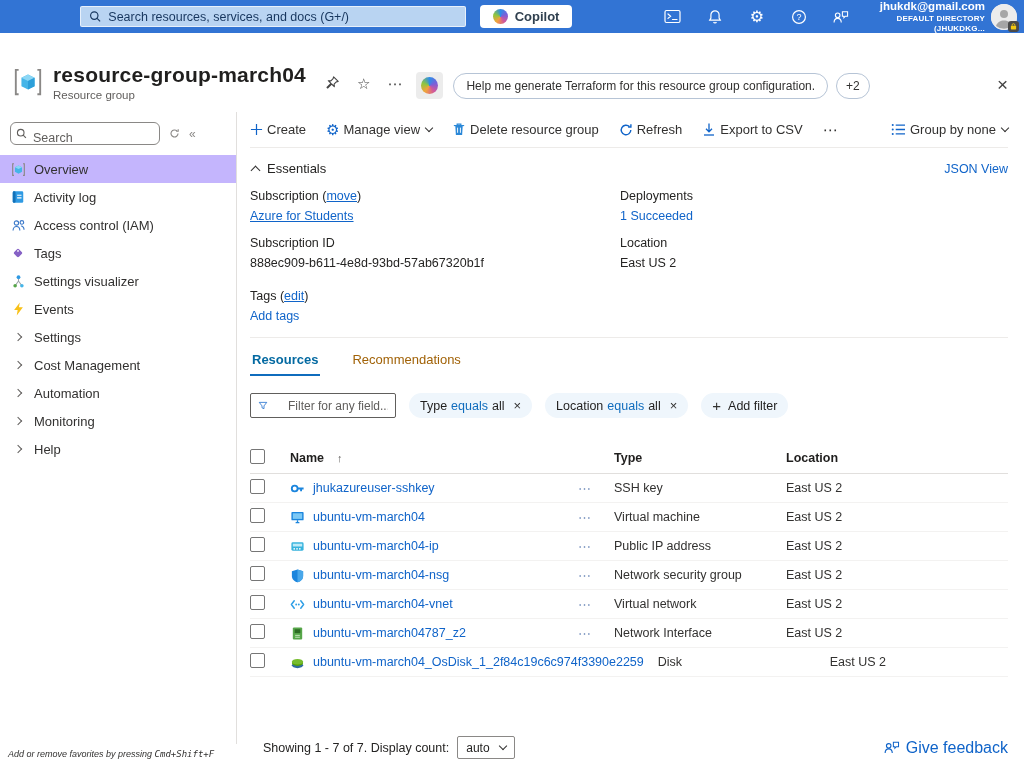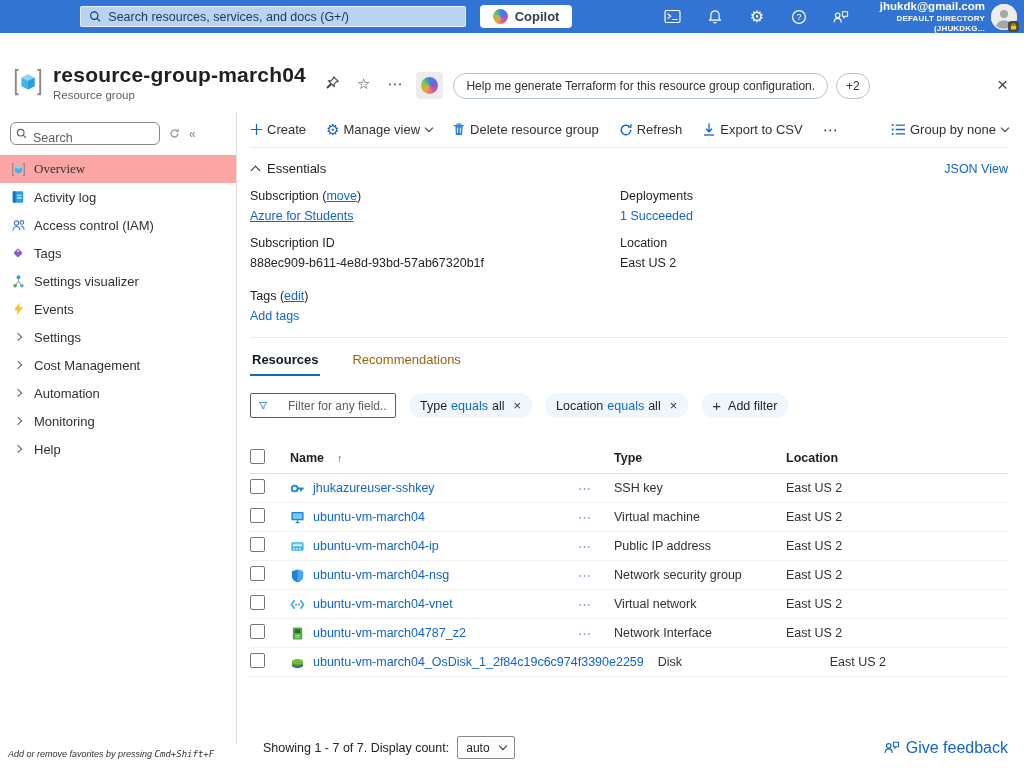--- a/index.html
+++ b/index.html
@@ -39,21 +39,21 @@
   
   .main { position:absolute; top:112px; left:0; width:1024px; bottom:0; }
   .sidebar { position:absolute; top:0; left:0; width:237px; height:632px; border-right:1px solid #e1dfdd; }
   .side-search { display:flex; align-items:center; margin:10px 8px 10px 10px; gap:9px; }
   .side-search input { width:150px; height:23px; border:1px solid #8a8886; border-radius:6px; font-size:12.5px; padding:8px 6px 0 22px; outline:none; color:#323130; font-family:"Liberation Sans",sans-serif;
     background:#fff; }
   .side-search .mag { position:absolute; margin-left:6px; }
   .side-search input::placeholder { color:#605e5c; }
   .side-mini { color:#8a8886; font-size:12px; cursor:pointer; }
   .menu-item { height:28px; display:flex; align-items:center; gap:8px; padding-left:10px; font-size:13px; color:#323130; cursor:pointer; }
-  .menu-item.selected { background:#fca5a5;font-family:Liberation Serif, serif; }
+  .menu-item.selected { background:#c4b5fd; }
   .menu-item .micon { width:16px; height:16px; flex:0 0 auto; display:flex; align-items:center; justify-content:center; }
   .chev-r { width:6px; height:6px; border-top:1.4px solid #605e5c; border-right:1.4px solid #605e5c; transform:rotate(45deg); margin:0 3px 0 2px; }
 
   .content { position:absolute; left:238px; top:0; right:0; bottom:0; padding:0 16px 0 12px; }
 
   
   .cmdbar { height:36px; display:flex; align-items:center; gap:20px; border-bottom:1px solid #edebe9; }
   .cmd { display:flex; align-items:center; gap:4px; font-size:13px; color:#323130; cursor:pointer; white-space:nowrap; }
   .cmd .gear-blue { font-size:15px; color:#1064c9; line-height:1; }
   .chev-d { width:6px; height:6px; border-right:1.4px solid #323130; border-bottom:1.4px solid #323130; transform:rotate(45deg); margin-left:2px; margin-top:-3px; }
@@ -68,21 +68,21 @@
   .ess-grid { display:grid; grid-template-columns:370px auto; }
   .ess-label { margin-top:13px; font-size:12.5px; color:#252423; }
   .ess-value { margin-top:6px; font-size:12.5px; color:#252423; }
   a.link { color:#1064c9; text-decoration:none; cursor:pointer; }
   a.link.ul { text-decoration:underline; }
   .ess-sep { border-bottom:1px solid #edebe9; margin-top:14px; }
 
   
   .tabs { display:flex; gap:30px; margin-top:6px; }
   .tab { padding:8px 2px 7px; font-size:13px; color:#a16207; cursor:pointer; border-bottom:2.5px solid transparent; }
-  .tab.active { font-weight:700; color:#0f172a; border-bottom-color:#0f6cbd; }
+  .tab.active { font-weight:700; color:#0369a1; border-bottom-color:#0f6cbd; }
 
   
   .filterbar { display:flex; align-items:center; gap:13px; margin-top:17px; }
   .filter-input { width:146px; height:25px; border:1px solid #605e5c; border-radius:2px; display:flex; align-items:center; gap:20px; padding:0 7px; }
   .filter-input input { border:none; outline:none; width:100%; font-size:12px; color:#323130; font-family:"Liberation Sans",sans-serif; }
   .filter-input input::placeholder { color:#605e5c; }
   .pill { height:25px; background:#eff6fc; border-radius:13px; display:flex; align-items:center; gap:4px; padding:0 11px; font-size:12.5px; color:#201f1e; cursor:pointer; white-space:nowrap; }
   .pill .op { color:#0f6cbd; }
   .pill b { font-weight:400; }
   .pill .x { color:#323130; font-size:13px; margin-left:5px; }

